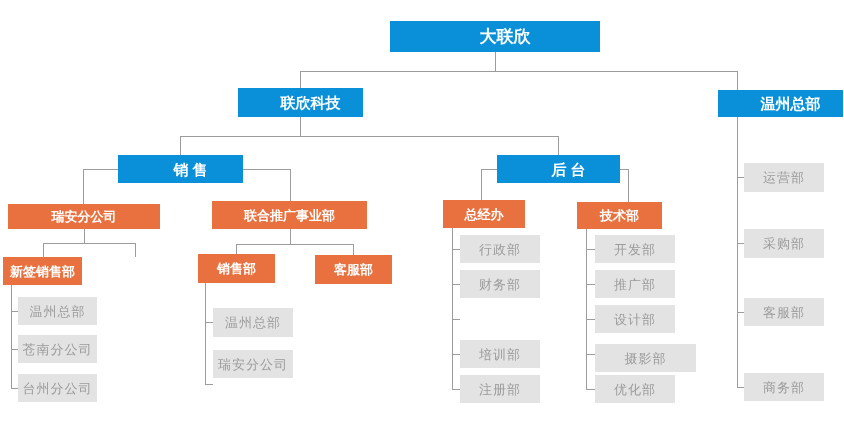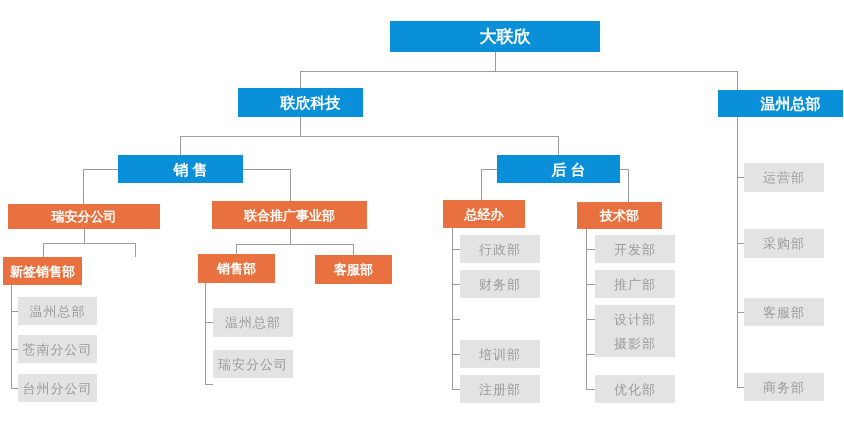--- a/index.html
+++ b/index.html
@@ -129,21 +129,21 @@
   <div class="node gray" style="left:213px;top:350px;width:80px;height:28px">瑞安分公司</div>
 
   <div class="node gray" style="left:460px;top:235px;width:80px;height:28px">行政部</div>
   <div class="node gray" style="left:460px;top:270px;width:80px;height:28px">财务部</div>
   <div class="node gray" style="left:460px;top:375px;width:80px;height:28px">注册部</div>
   <div class="node gray" style="left:460px;top:340px;width:80px;height:28px">培训部</div>
 
   <div class="node gray" style="left:595px;top:235px;width:80px;height:28px">开发部</div>
   <div class="node gray" style="left:595px;top:270px;width:80px;height:28px">推广部</div>
   <div class="node gray" style="left:595px;top:305px;width:80px;height:28px">设计部</div>
-  <div class="node gray" style="left:595px;top:329px;width:80px;height:28px">摄影部</div>
+  <div class="node gray" style="left:595px;top:344px;width:101px;height:28px">摄影部</div>
   <div class="node gray" style="left:595px;top:375px;width:80px;height:28px">优化部</div>
 
   <div class="node gray" style="left:744px;top:163px;width:80px;height:29px">运营部</div>
   <div class="node gray" style="left:744px;top:229px;width:80px;height:29px">采购部</div>
   <div class="node gray" style="left:744px;top:298px;width:80px;height:28px">客服部</div>
   <div class="node gray" style="left:744px;top:373px;width:80px;height:28px">商务部</div>
 
 </div>
 
 </body></html>

